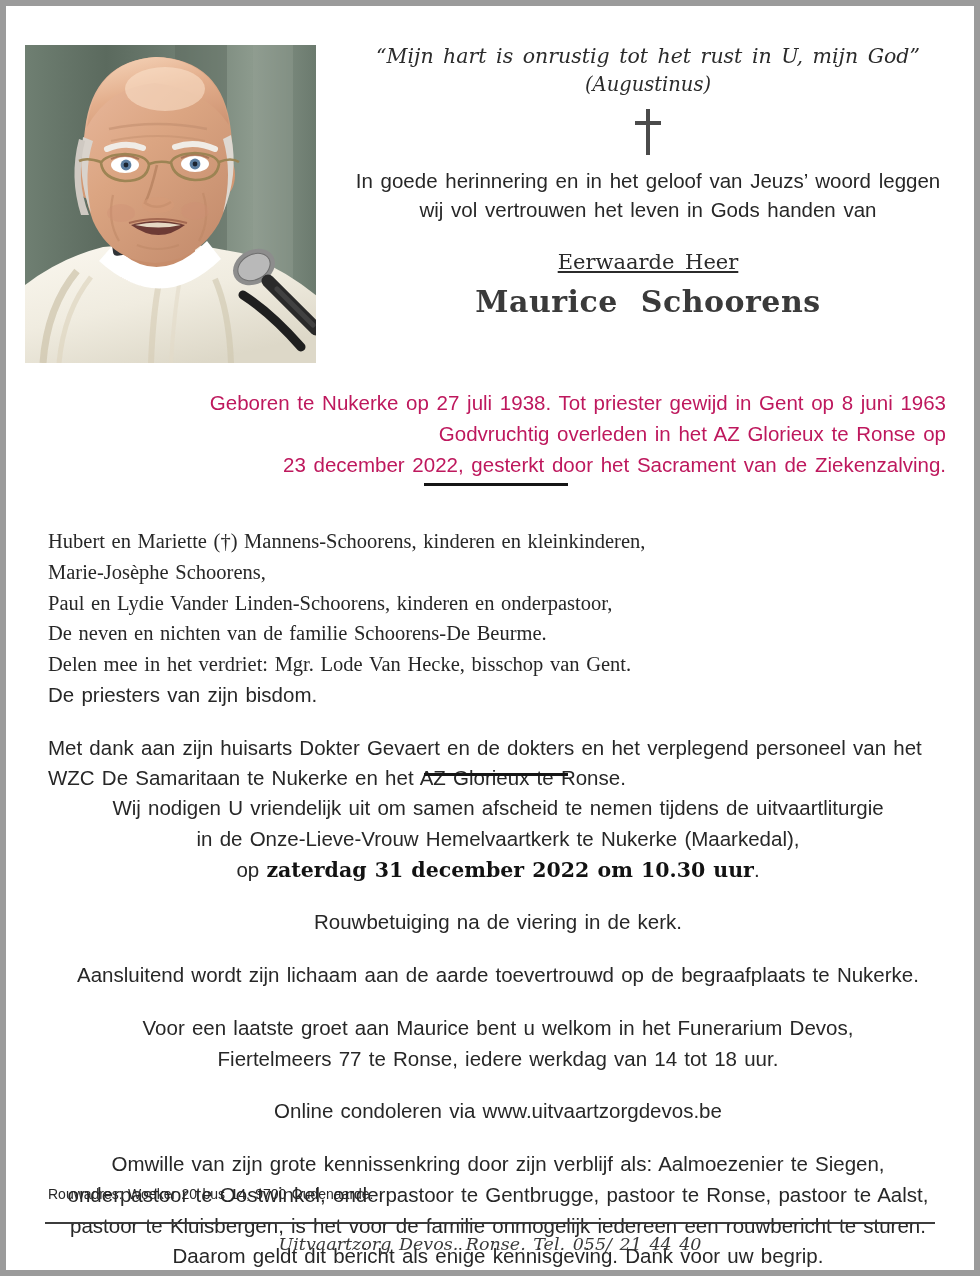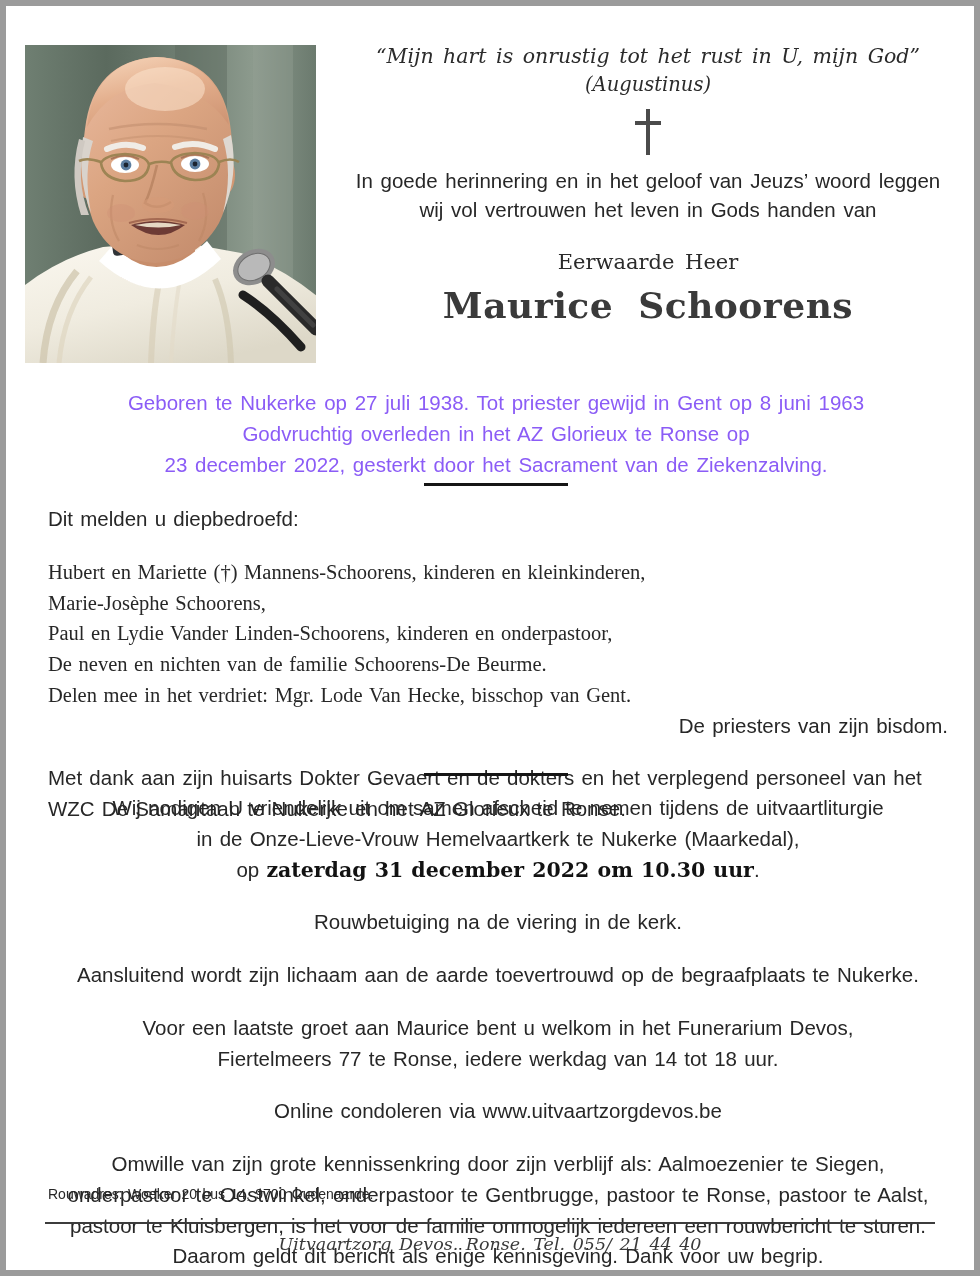--- a/index.html
+++ b/index.html
@@ -95,42 +95,43 @@
     line-height: 1.42;
     word-spacing: 2px;
     font-weight: 300;
   }
   .title-line {
     font-family: "DejaVu Serif", "Liberation Serif", serif;
     font-size: 21px;
     color: #2b2b2b;
     margin-top: 26px;
     word-spacing: 4px;
+    text-decoration: underline;
   }
   .deceased-name {
     font-family: "DejaVu Serif", "Liberation Serif", serif;
-    font-size: 36px;
+    font-size: 30px;
     font-weight: bold;
     color: #3a3a3a;
     margin-top: 10px;
     word-spacing: 12px;
     letter-spacing: 0.5px;
   }
 
   
   .dates {
     position: absolute;
     left: 40px;
     top: 381px;
     width: 900px;
-    text-align: center;
+    text-align: right;
     font-family: "Liberation Sans", sans-serif;
     font-weight: 300;
     font-size: 20.5px;
-    color: #8b5cf6;
+    color: #be185d;
     line-height: 1.52;
     word-spacing: 2px;
   }
 
   .rule-short {
     position: absolute;
     left: 418px;
     width: 144px;
     height: 3px;
     background: #151515;
@@ -149,21 +150,21 @@
     font-size: 20.5px;
     color: #272727;
     line-height: 1.50;
     word-spacing: 1.5px;
   }
   .blk { margin: 0; }
   .blk.left { text-align: left; }
   .gap-md { height: 22px; }
 
   .announce-list .line { white-space: nowrap; font-family: Liberation Serif, serif; }
-  .list-center { text-align: right; }
+  .list-center { text-align: left; }
 
   
   .lower-wrap {
     position: absolute;
     left: 42px;
     top: 787px;
     width: 900px;
     font-family: "Liberation Sans", sans-serif;
     font-weight: 300;
     font-size: 20.5px;
@@ -343,21 +344,20 @@
 
   <div class="dates">
     <div>Geboren te Nukerke op 27 juli 1938.  Tot priester gewijd in Gent op 8 juni 1963</div>
     <div>Godvruchtig overleden in het AZ Glorieux te Ronse op</div>
     <div>23 december 2022, gesterkt door het Sacrament van de Ziekenzalving.</div>
   </div>
 
   <div class="rule-short rule-1"></div>
 
   <div class="body-wrap">
-    <div class="blk left">Dit melden u diepbedroefd:</div>
     <div class="gap-md"></div>
     <div class="announce-list">
       <div class="blk left line">Hubert en Mariette (†) Mannens-Schoorens, kinderen en kleinkinderen,</div>
       <div class="blk left line">Marie-Josèphe Schoorens,</div>
       <div class="blk left line">Paul en Lydie Vander Linden-Schoorens, kinderen en onderpastoor,</div>
       <div class="blk left line">De neven en nichten van de familie Schoorens-De Beurme.</div>
       <div class="blk left line">Delen mee in het verdriet: Mgr. Lode Van Hecke, bisschop van Gent.</div>
       <div class="blk list-center">De priesters van zijn bisdom.</div>
     </div>
     <div class="gap-md"></div>

